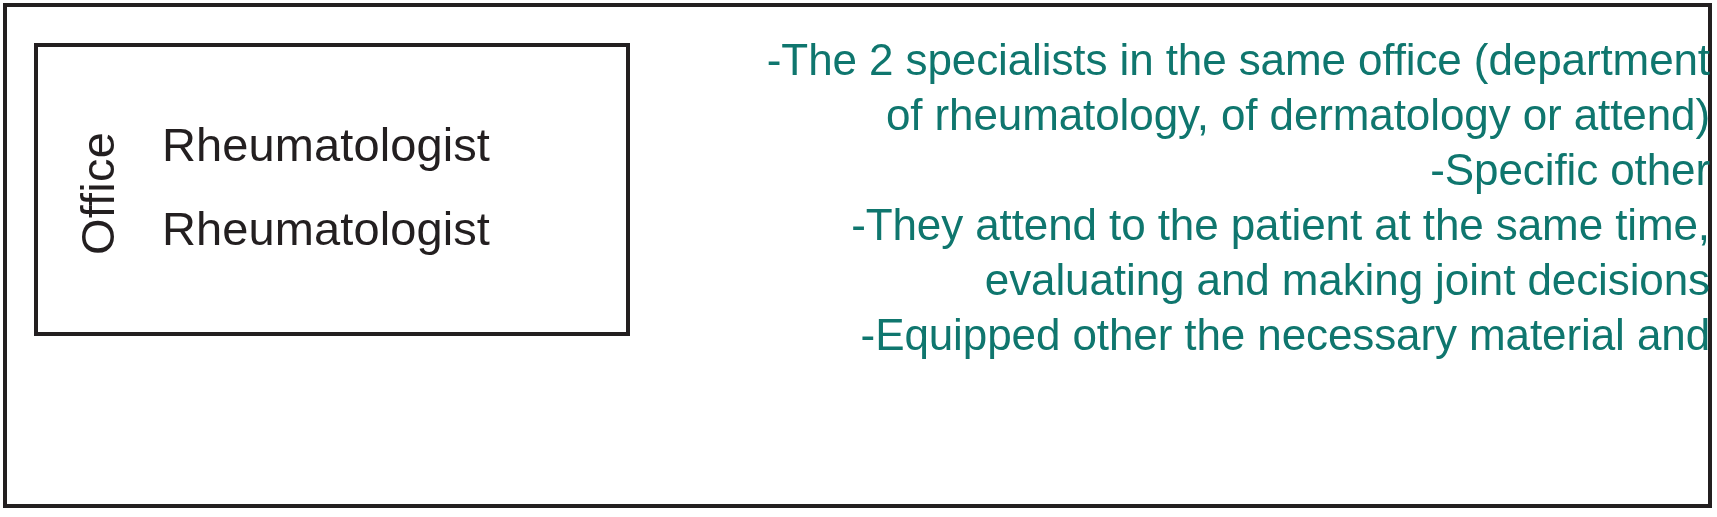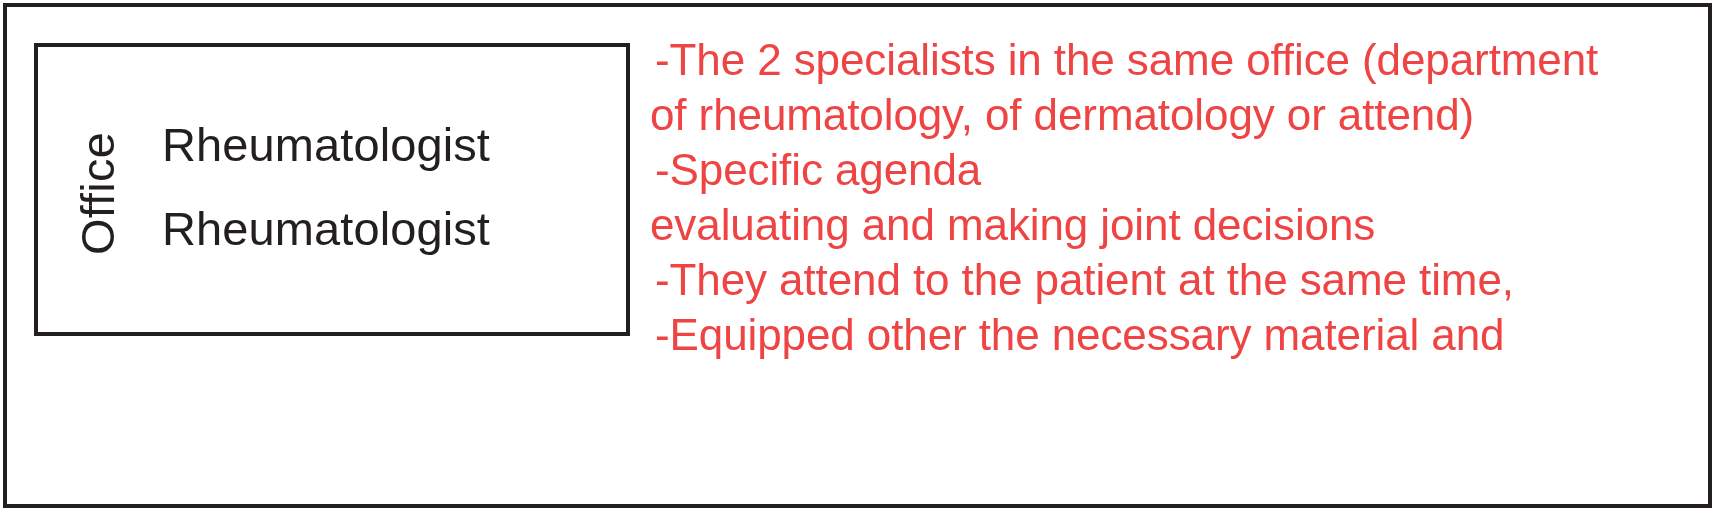--- a/index.html
+++ b/index.html
@@ -86,21 +86,22 @@
     white-space: nowrap;
     letter-spacing: 0.1px;
   }
 
   
   .description-block {
     position: absolute;
     left: 643px;
     top: 25px;
     width: 1060px;
-    color: #ef4444;
+    color: #0f766e;
+    text-align: right;
   }
   .desc-line {
     font-size: 44px;
     line-height: 55px;
     white-space: nowrap;
     letter-spacing: -0.1px;
   }
   .desc-line.is-bullet {
     text-indent: 0px;
     padding-left: 5px;
@@ -123,21 +124,21 @@
       <div class="specialist-list">
         <div class="specialist-label">Rheumatologist</div>
         <div class="specialist-label">Rheumatologist</div>
       </div>
 
     </div>
 
     <div class="description-block">
       <div class="desc-line is-bullet">-The 2 specialists in the same office (department</div>
       <div class="desc-line is-continuation">of rheumatology, of dermatology or attend)</div>
-      <div class="desc-line is-bullet">-Specific agenda</div>
+      <div class="desc-line is-bullet">-Specific other</div>
+      <div class="desc-line is-bullet">-They attend to the patient at the same time,</div>
       <div class="desc-line is-continuation">evaluating and making joint decisions</div>
-      <div class="desc-line is-bullet">-They attend to the patient at the same time,</div>
       <div class="desc-line is-bullet">-Equipped other the necessary material and</div>
     </div>
 
   </div>
 
 </div>
 
 </body></html>

